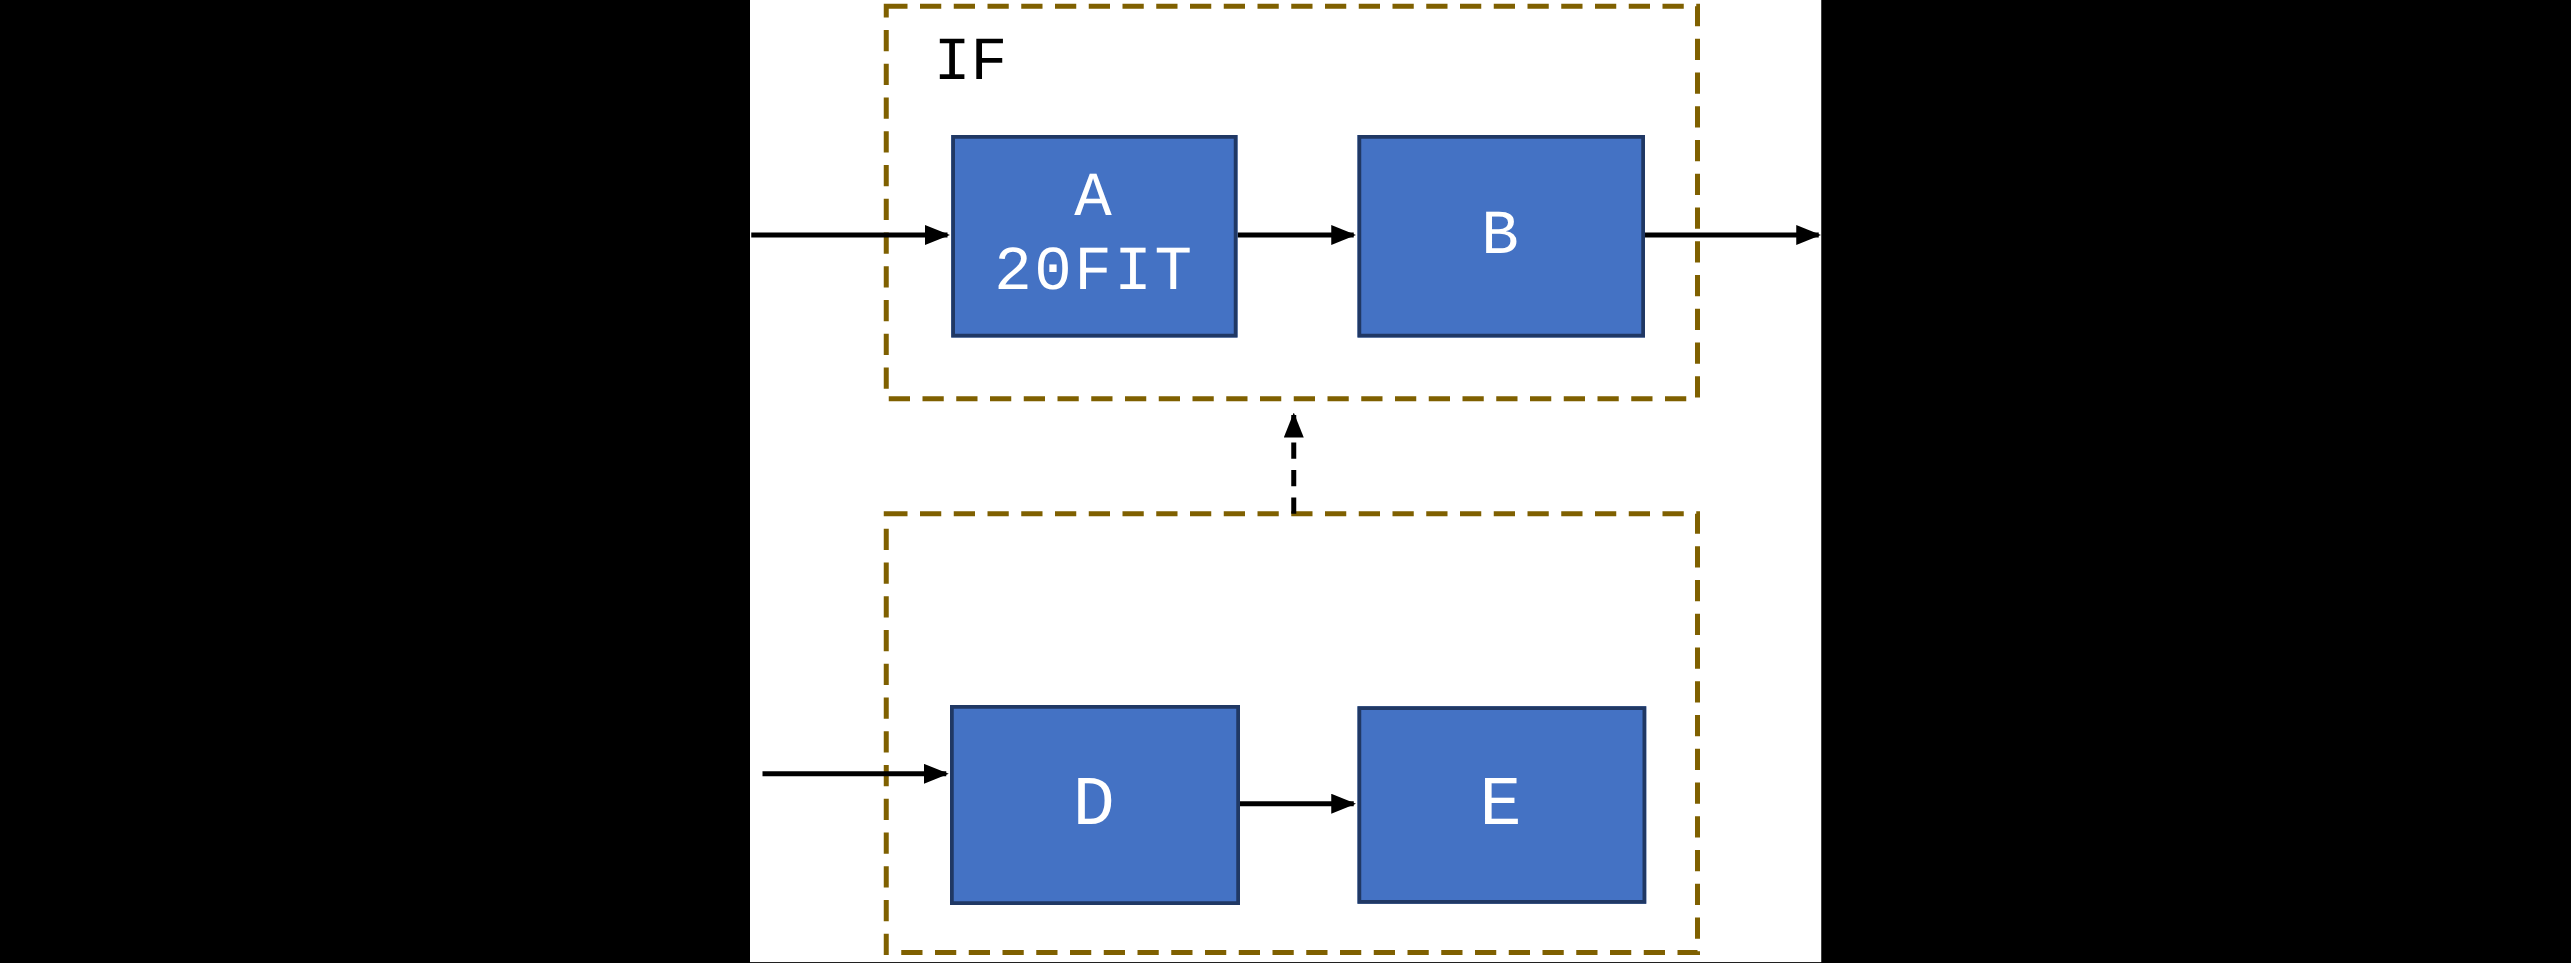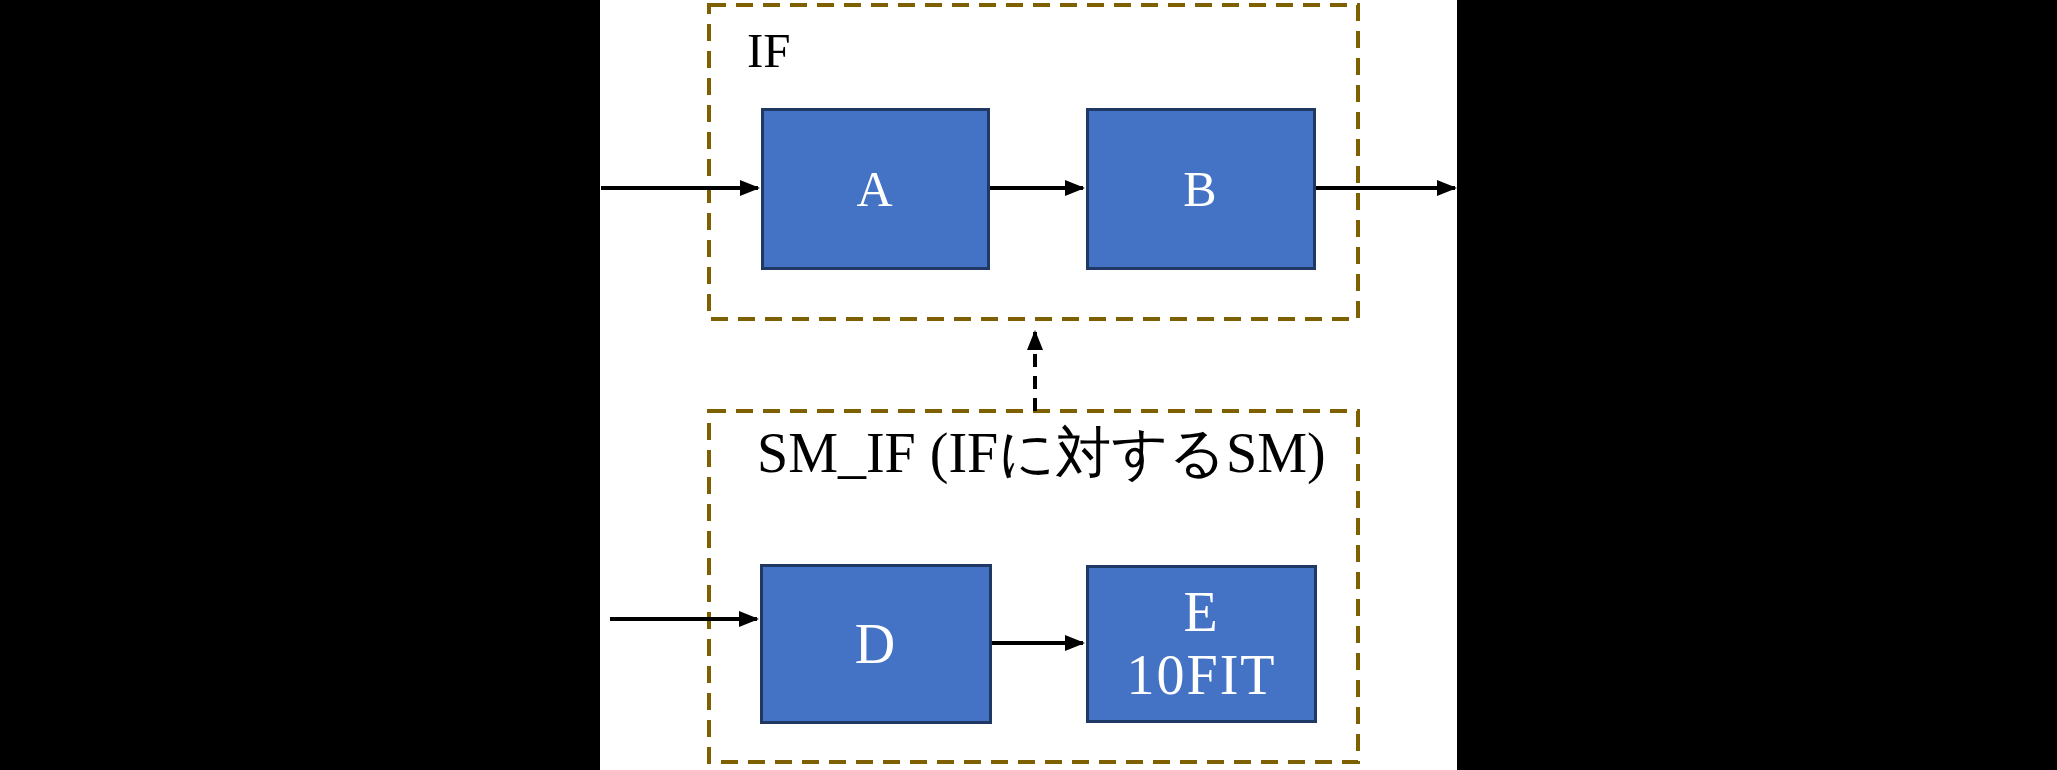--- a/index.html
+++ b/index.html
@@ -2,21 +2,21 @@
 <html style="--canvas-bg: #000000; --content-bg: #ffffff; --dashed-border: #7F6000; --arrow-color: #000000; --box-fill: #4472C4; --box-border: #203864; --box-text: #ffffff; --label-text: #000000;"><head>
 <meta charset="utf-8">
 <style>
   html, body { margin: 0; padding: 0; background: #000; }
   .stage {
     position: relative;
     width: 1760px;
     height: 770px;
     background: var(--canvas-bg, #000000);
     overflow: hidden;
-    font-family: Liberation Serif, serif;
+    font-family: Liberation Mono, monospace;
   }
   .white-area {
     position: absolute;
     left: 600px; top: 0;
     width: 857px; height: 770px;
     background: var(--content-bg, #ffffff);
   }
   svg.overlay {
     position: absolute;
     left: 0; top: 0;
@@ -89,33 +89,32 @@
     <line class="flow-line" x1="990" y1="188" x2="1083" y2="188" marker-end="url(#arrowhead)"></line>
     <line class="flow-line" x1="1316" y1="188" x2="1455" y2="188" marker-end="url(#arrowhead)"></line>
     <line class="flow-line" x1="610" y1="619" x2="757" y2="619" marker-end="url(#arrowhead)"></line>
     <line class="flow-line" x1="992" y1="643" x2="1083" y2="643" marker-end="url(#arrowhead)"></line>
     <line class="flow-line dashed" x1="1035" y1="411" x2="1035" y2="332" marker-end="url(#arrowhead)"></line>
   </svg>
 
   <div class="group-label if-label">IF</div>
 
   <div class="group-label sm-label">
-    <div>SM_IF (IFに対するSM)</div>
   </div>
 
   <div class="block block-a">
     <span>A</span>
+    <span>20FIT</span>
   </div>
 
   <div class="block block-b">
     <span>B</span>
   </div>
 
   <div class="block block-d">
     <span>D</span>
   </div>
 
   <div class="block block-e">
     <span>E</span>
-    <span>10FIT</span>
   </div>
 
 </div>
 
 </body></html>

